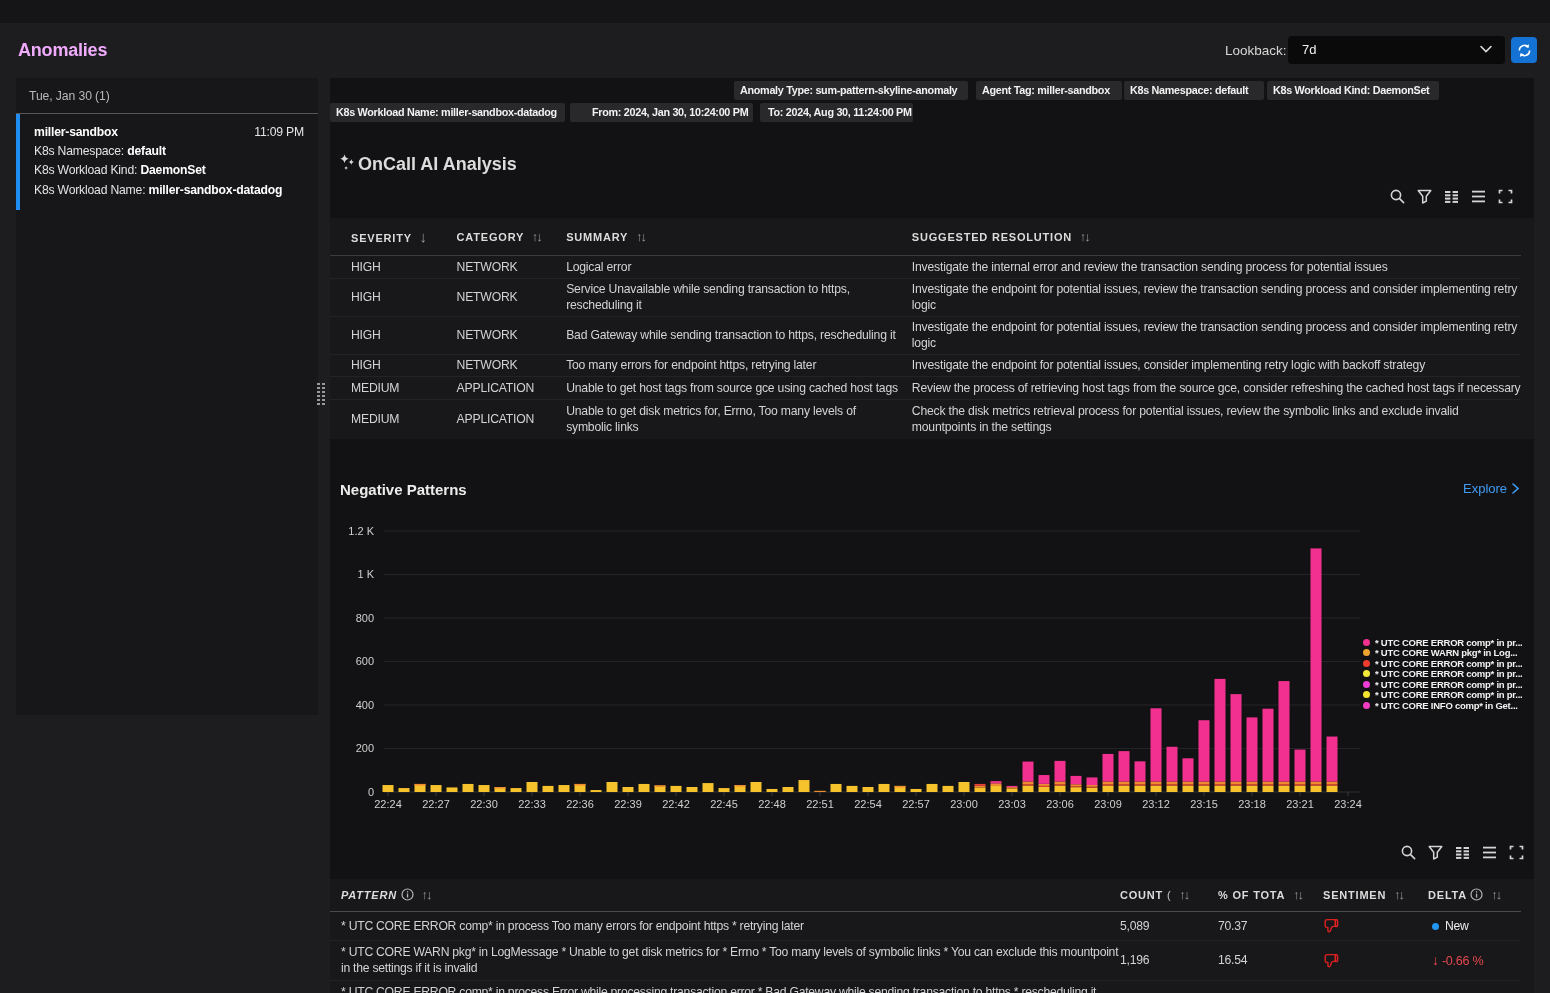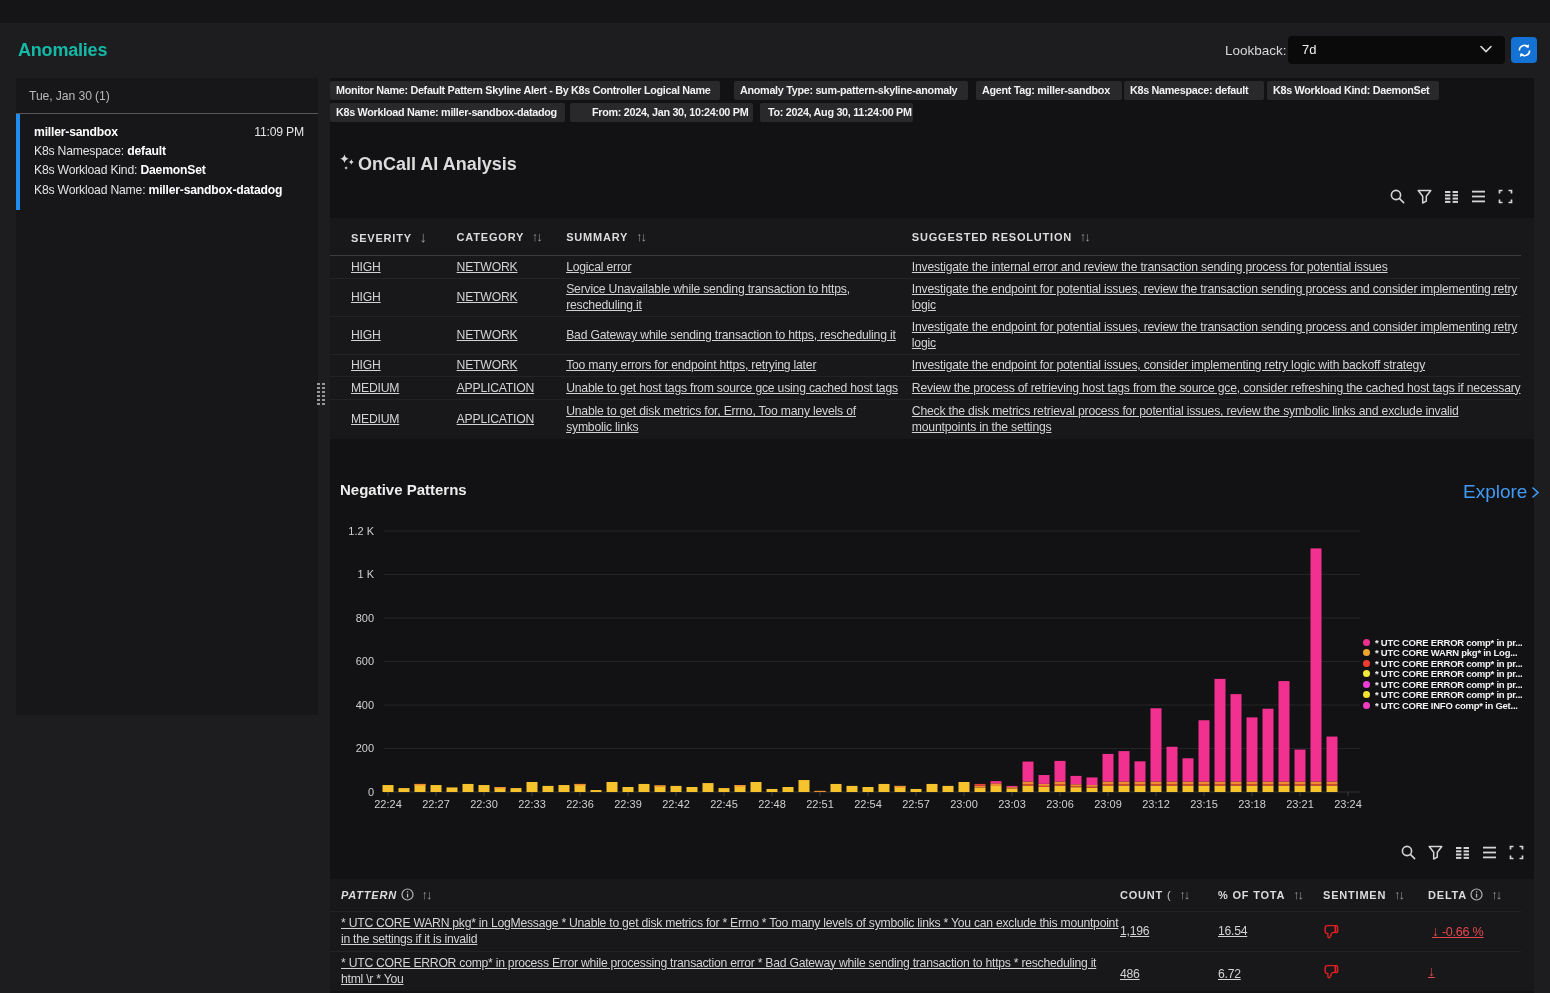--- a/index.html
+++ b/index.html
@@ -1,44 +1,44 @@
 <!DOCTYPE html>
 <html><head>
 <meta charset="utf-8">
 <style>
   * { margin:0; padding:0; box-sizing:border-box; }
   html,body { width:1550px; height:993px; overflow:hidden; background:#1d1d1f; font-family:"Liberation Sans", sans-serif; }
   .abs { position:absolute; }
   #topstrip { left:0; top:0; width:1550px; height:23px; background:#151517; }
-  #title { left:18px; top:40px; font-size:18px; font-weight:700; letter-spacing:-0.2px; color:#14b8a6; }
+  #title { left:18px; top:40px; font-size:18px; font-weight:700; letter-spacing:-0.2px; color:#f0abfc; }
   #lookbackLabel { left:1225px; top:43px; font-size:13.5px; color:#d8d8d8;text-align:center; }
   #dropdown { left:1288px; top:36px; width:217px; height:28px; background:#0a0a0b; border-radius:4px; color:#f0f0f0; font-size:13px; line-height:28px; padding-left:14px; }
   #refreshBtn { left:1511px; top:37px; width:26px; height:26px; background:#1372d3; border-radius:4px; display:flex; align-items:center; justify-content:center; }
   
   #sidebar { left:16px; top:78px; width:302px; height:637px; background:#171719; }
   #sideHeader { left:13px; top:11px; font-size:12.2px; letter-spacing:-0.1px; color:#b8b8b8; }
   #sideDivider { left:0; top:35px; width:302px; height:1px; background:#56565a; }
   #sideItem { left:0; top:36px; width:302px; height:96px; border-left:4px solid #1f8df2; }
   .srow { position:absolute; left:14px; font-size:12.2px; letter-spacing:-0.2px; color:#e3e3e5; white-space:nowrap; }
   
   #main { left:330px; top:78px; width:1204px; height:915px; background:#121214; }
   .chip { position:absolute; height:19px; background:#29292c; border-radius:2px; color:#f2f2f2; font-size:10.8px; font-weight:bold; line-height:19px; padding:0 6px; white-space:nowrap; overflow:hidden; letter-spacing:-0.3px; }
   #ocTitle { left:28px; top:76px; color:#dcdcdc; font-size:18px; font-weight:bold; }
   .iconrow { position:absolute; display:flex; gap:10px; }
   .iconrow svg { display:block; }
   
   table.dt { position:absolute; border-collapse:collapse; table-layout:fixed; background:#18181a; }
   table.dt th { text-align:left; font-size:11px; color:#dcdcdc; letter-spacing:0.8px; font-weight:bold; vertical-align:middle; }
-  table.dt td { font-size:12.2px; letter-spacing:-0.2px; line-height:16px; color:#d3d3d5; vertical-align:middle; border-top:1px solid #232326;text-decoration:underline; }
+  table.dt td { font-size:12.2px; letter-spacing:-0.2px; line-height:16px; color:#d3d3d5; vertical-align:middle; border-top:1px solid #232326; }
   .nb { border-top:none !important; }
   #tbl1 th:not(:first-child), #tbl1 td:not(:first-child) { padding-left:6px; }
   .sorticon { color:#98989d; font-size:13px; letter-spacing:-2px; font-weight:normal; }
   #tbl2 td { font-size:12.2px; letter-spacing:-0.25px; }
   #negTitle { left:10px; top:403px; color:#ececec; font-size:15px; font-weight:bold; }
-  #explore { position:absolute; left:1133px; top:403px; color:#3f9bf5; font-size:19px; display:flex; align-items:center; gap:5px; }
+  #explore { position:absolute; left:1133px; top:403px; color:#3f9bf5; font-size:13px; display:flex; align-items:center; gap:5px; }
   .legrow { position:absolute; left:1033px; font-size:9.5px; letter-spacing:-0.25px; font-weight:bold; color:#f2f2f2; white-space:nowrap; display:flex; align-items:center; gap:5px; }
   .legdot { width:7px; height:7px; border-radius:50%; display:inline-block; }
 </style>
 </head>
 <body>
 <div class="abs" id="topstrip"></div>
 <div class="abs" id="title">Anomalies</div>
 <div class="abs" id="lookbackLabel">Lookback:</div>
 <div class="abs" id="dropdown">7d
   <svg style="position:absolute;right:12px;top:8px" width="14" height="10" viewBox="0 0 14 10">
@@ -80,21 +80,20 @@
       <rect x="5" y="12" width="3" height="2"></rect>
     <rect x="0" y="16" width="3" height="2"></rect>
       <rect x="5" y="16" width="3" height="2"></rect>
     <rect x="0" y="20" width="3" height="2"></rect>
       <rect x="5" y="20" width="3" height="2"></rect>
   </g>
 </svg>
 
 <div class="abs" id="main">
 
-  <div class="chip" style="left:0px; top:3px; width:390px;">Monitor Name: Default Pattern Skyline Alert - By K8s Controller Logical Name</div>
   <div class="chip" style="left:404px; top:3px; width:234px;">Anomaly Type: sum-pattern-skyline-anomaly</div>
   <div class="chip" style="left:646px; top:3px; width:146px;">Agent Tag: miller-sandbox</div>
   <div class="chip" style="left:794px; top:3px; width:140px;">K8s Namespace: default</div>
   <div class="chip" style="left:937px; top:3px; width:172px;">K8s Workload Kind: DaemonSet</div>
 
   <div class="chip" style="left:0px; top:25px; width:235px;">K8s Workload Name: miller-sandbox-datadog</div>
   <div class="chip" style="left:240px; top:25px; width:183px; padding-left:22px;">From: 2024, Jan 30, 10:24:00 PM</div>
   <div class="chip" style="left:430px; top:25px; width:153px; padding-left:8px;">To: 2024, Aug 30, 11:24:00 PM</div>
 
   <svg class="abs" style="left:10px;top:76px" width="15" height="17" viewBox="0 0 15 17">
@@ -465,20 +464,33 @@
       <th>COUNT <span style="font-weight:normal;color:#c9c9c9">(</span>&nbsp; <span class="sorticon">↑↓</span></th>
       <th>% OF TOT﻿A&nbsp; <span class="sorticon">↑↓</span></th>
       <th>SENTIMEN&nbsp; <span class="sorticon">↑↓</span></th>
       <th>DELTA <svg width="13" height="13" viewBox="0 0 13 13" style="vertical-align:-2px">
               <circle cx="6.5" cy="6.5" r="5.5" stroke="#b5b5b8" stroke-width="1.2" fill="none"></circle>
               <rect x="5.9" y="5.6" width="1.3" height="4" fill="#b5b5b8"></rect>
               <rect x="5.9" y="3.2" width="1.3" height="1.3" fill="#b5b5b8"></rect>
             </svg>&nbsp; <span class="sorticon">↑↓</span></th>
           <th></th>
     </tr>
+    <tr style="height:29px;">
+      <td style="padding-left:11px;border-top:1px solid #4a4a4e;">* UTC CORE ERROR comp* in process Too many errors for endpoint https * retrying later</td>
+      <td style="border-top:1px solid #4a4a4e;">5,089</td>
+          <td style="border-top:1px solid #4a4a4e;">70.37</td>
+      <td style="border-top:1px solid #4a4a4e;"><svg width="16" height="16" viewBox="0 0 16 16" style="vertical-align:-3px">
+              <g stroke="#e02020" stroke-width="1.4" fill="none" stroke-linejoin="round" stroke-linecap="round">
+                <path d="M12.4 9.4 L10.2 9.4 C9.4 9.4 8.8 9.9 8.5 10.6 L7.3 13.9 C7.1 14.5 6.6 14.8 6.1 14.8 C5.4 14.8 4.9 14.3 4.9 13.6 L4.9 10.4 L3.9 10.4 C2.8 10.4 2.2 9.7 2.2 8.7 L2.2 4.6 C2.2 3.4 3 2.6 4.2 2.6 L10.8 2.6 C11.5 2.6 12.1 2.9 12.4 3.5 Z"></path>
+                <path d="M12.4 2.7 L13.5 2.7 C14.2 2.7 14.6 3.2 14.6 3.9 L14.6 8.4 C14.6 9.1 14.2 9.5 13.5 9.5 L12.4 9.5 Z"></path>
+              </g>
+            </svg></td>
+      <td style="border-top:1px solid #4a4a4e;padding-left:4px;"><span style="display:inline-block;width:7px;height:7px;border-radius:50%;background:#2196f3;margin-right:6px;"></span><span style="color:#ededed">New</span></td>
+          <td class="nb"></td>
+    </tr>
     <tr style="height:40px;">
       <td style="padding-left:11px;">* UTC CORE WARN pkg* in LogMessage * Unable to get disk metrics for * Errno * Too many levels of symbolic links * You can exclude this mountpoint in the settings if it is invalid</td>
       <td>1,196</td>
           <td>16.54</td>
       <td><svg width="16" height="16" viewBox="0 0 16 16" style="vertical-align:-3px">
               <g stroke="#e02020" stroke-width="1.4" fill="none" stroke-linejoin="round" stroke-linecap="round">
                 <path d="M12.4 9.4 L10.2 9.4 C9.4 9.4 8.8 9.9 8.5 10.6 L7.3 13.9 C7.1 14.5 6.6 14.8 6.1 14.8 C5.4 14.8 4.9 14.3 4.9 13.6 L4.9 10.4 L3.9 10.4 C2.8 10.4 2.2 9.7 2.2 8.7 L2.2 4.6 C2.2 3.4 3 2.6 4.2 2.6 L10.8 2.6 C11.5 2.6 12.1 2.9 12.4 3.5 Z"></path>
                 <path d="M12.4 2.7 L13.5 2.7 C14.2 2.7 14.6 3.2 14.6 3.9 L14.6 8.4 C14.6 9.1 14.2 9.5 13.5 9.5 L12.4 9.5 Z"></path>
               </g>
             </svg></td>

